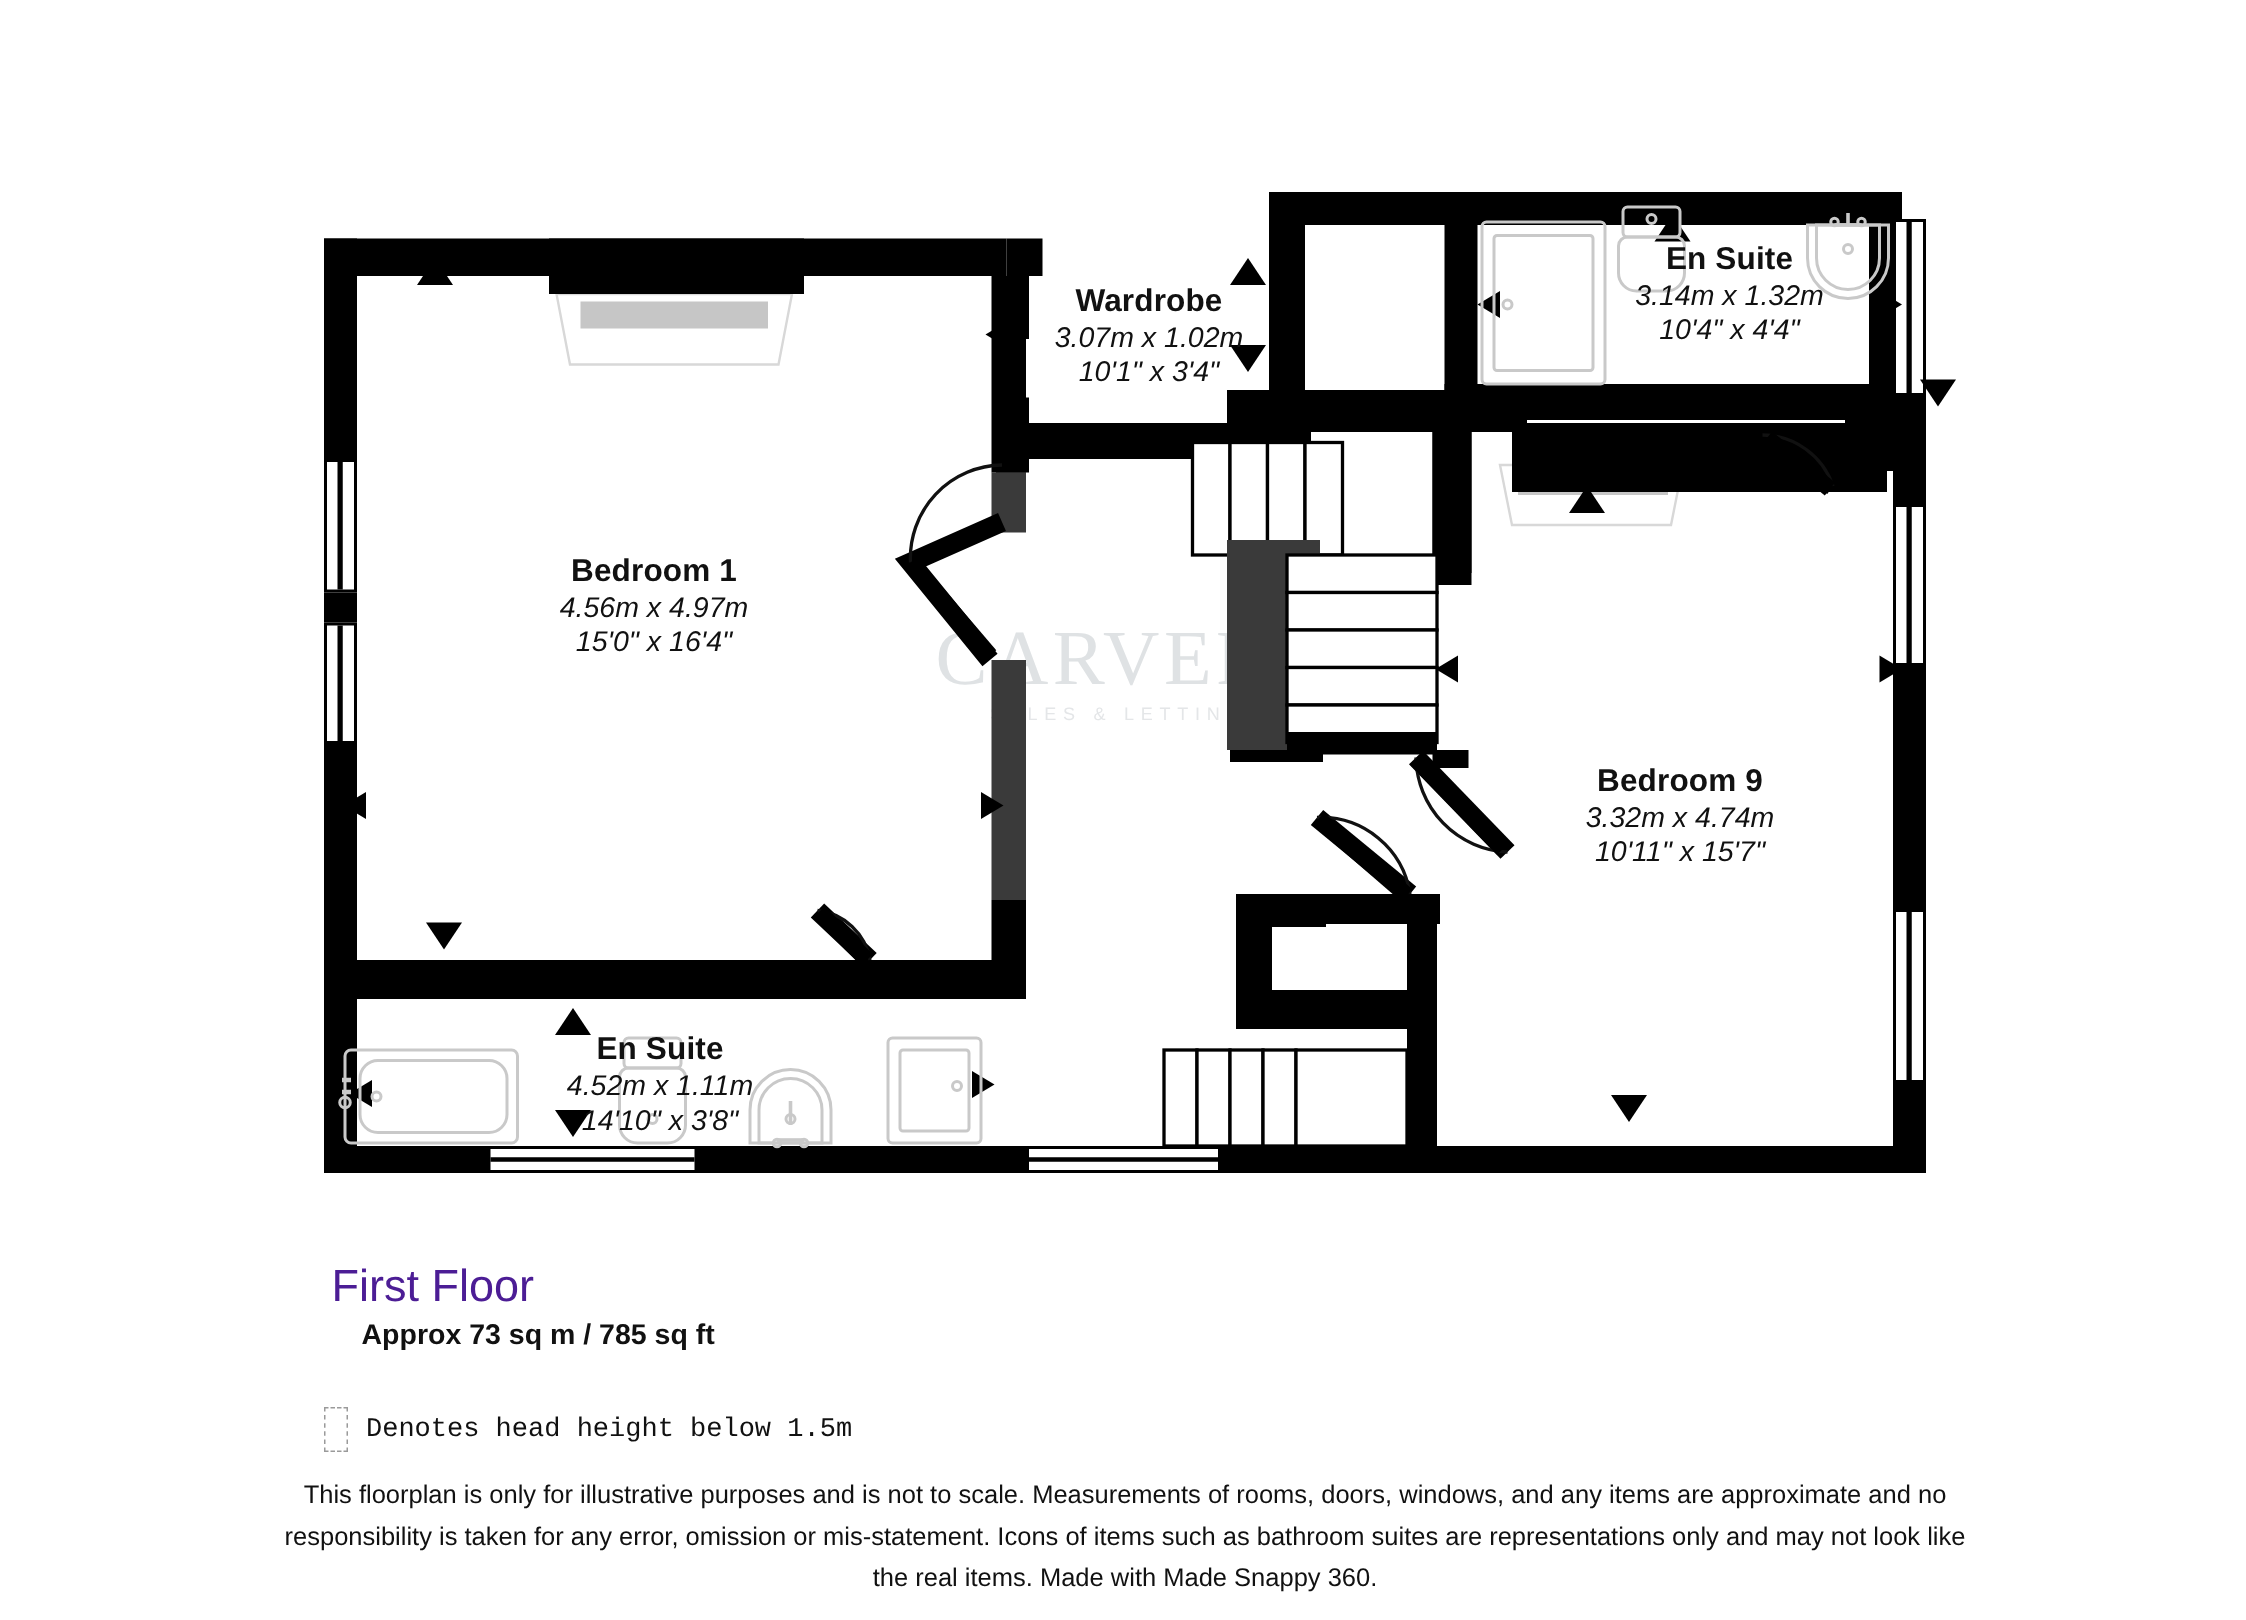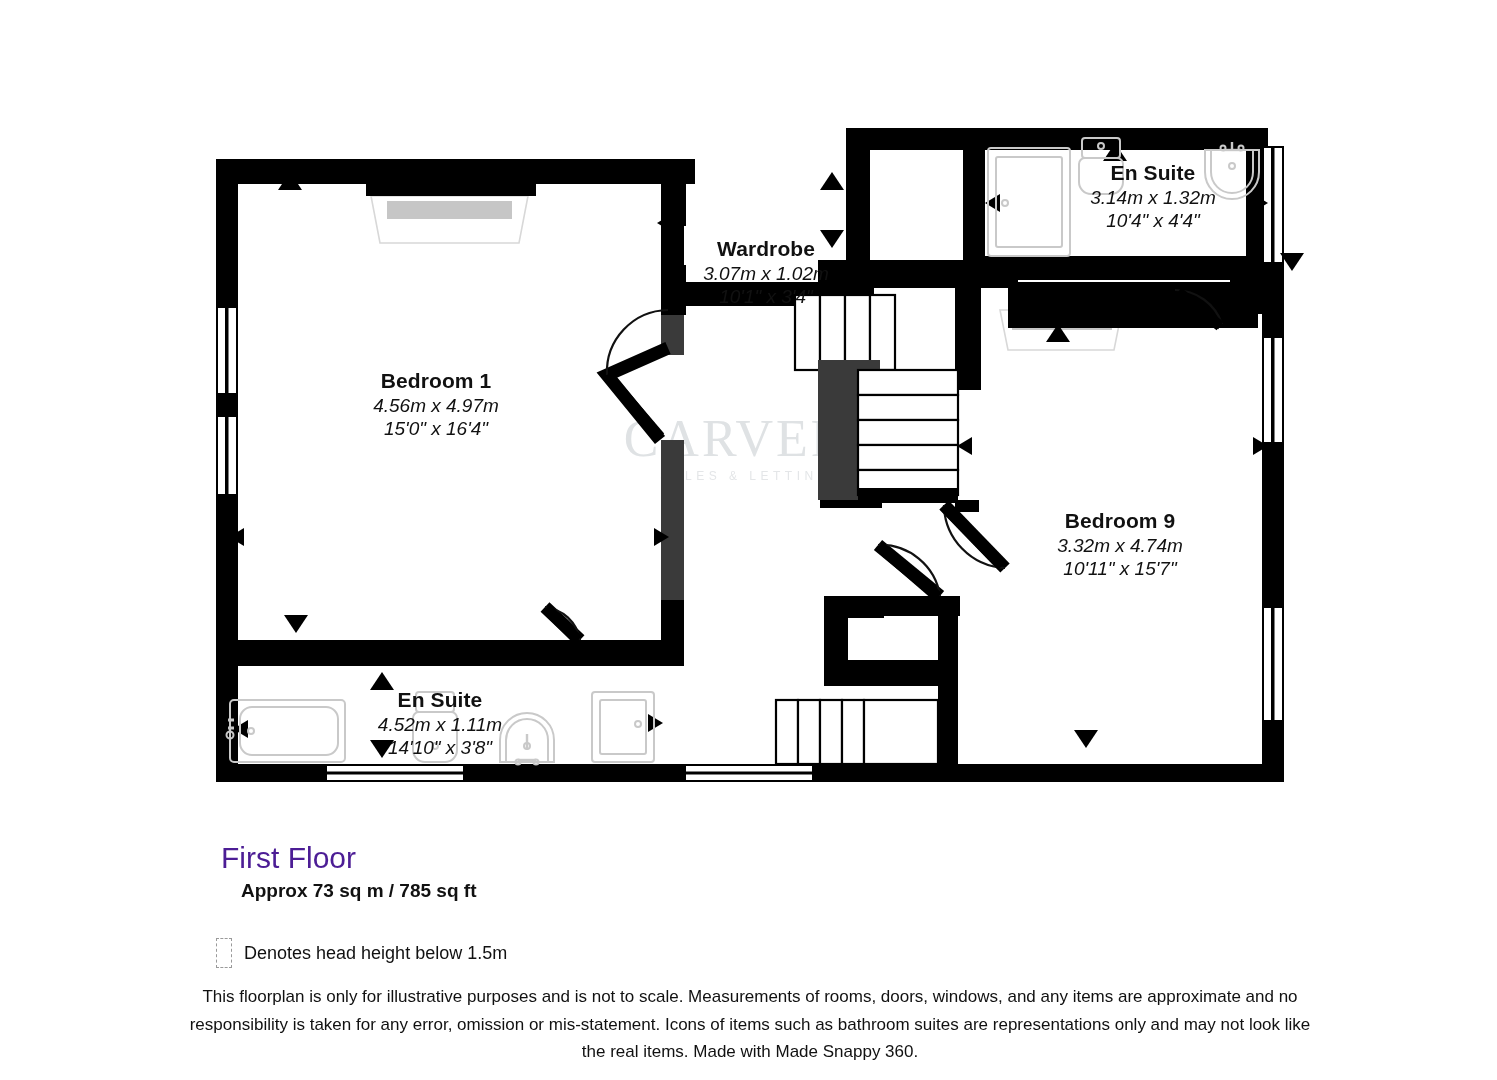--- a/index.html
+++ b/index.html
@@ -44,21 +44,21 @@
     display: block;
   }
   .room-label .rl-dim {
     font-size: 19px;
     display: block;
     font-style: italic;
   }
 
   #label-bedroom1 { left: 286px; top: 368px; width: 300px; }
   #label-bedroom2 { left: 970px; top: 508px; width: 300px; }
-  #label-wardrobe { left: 616px; top: 188px; width: 300px; margin-top: 48px; }
+  #label-wardrobe { left: 616px; top: 188px; width: 300px; }
   #label-ensuite-top { left: 1003px; top: 160px; width: 300px; }
   #label-ensuite-bottom { left: 290px; top: 687px; width: 300px; }
 
   
   #footer {
     position: absolute;
     left: 0; top: 828px;
     width: 1497px;
   }
   #floor-title {
@@ -77,20 +77,21 @@
     color: #111;
     white-space: nowrap;
     margin-left: 20px;
   }
   #legend {
     position: absolute;
     left: 216px; top: 110px;
     display: flex;
     align-items: center;
     gap: 12px;
+    font-family: Liberation Mono, monospace;
   }
   #legend .swatch {
     width: 16px;
     height: 30px;
     border: 1px dashed #9a9a9a;
     background: #ffffff;
     box-sizing: border-box;
     flex: none;
   }
   #legend .legend-text {

